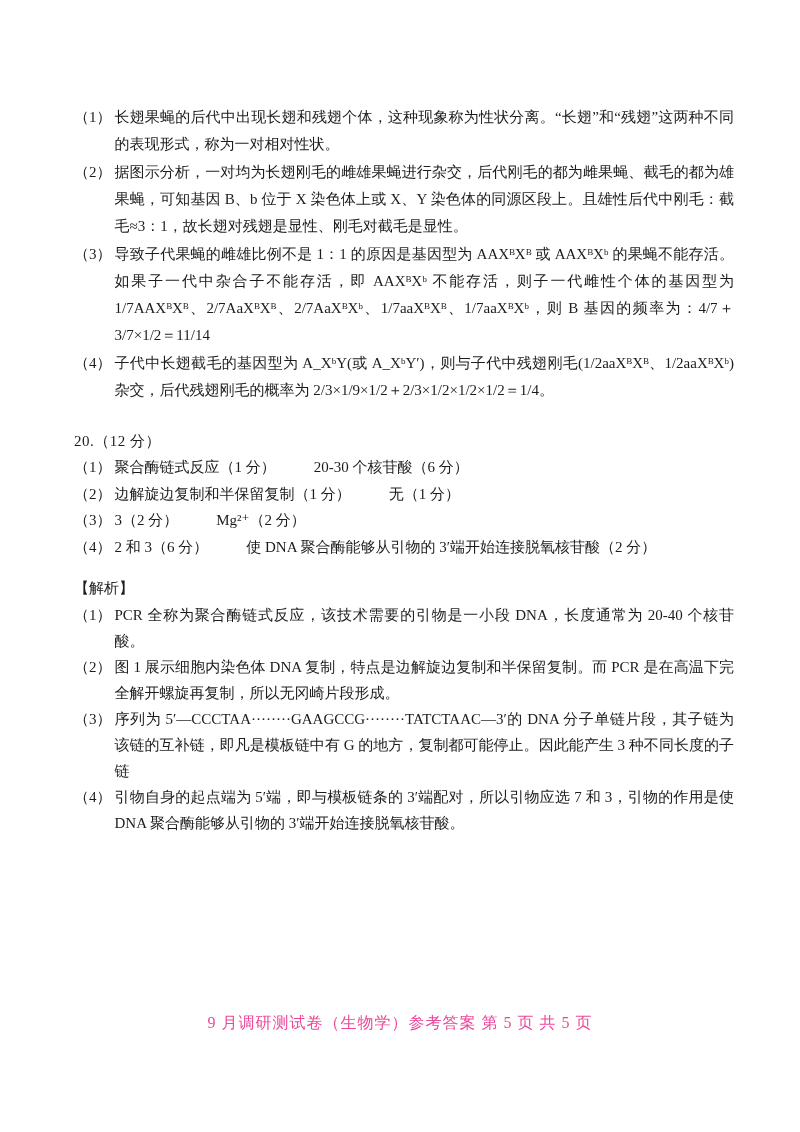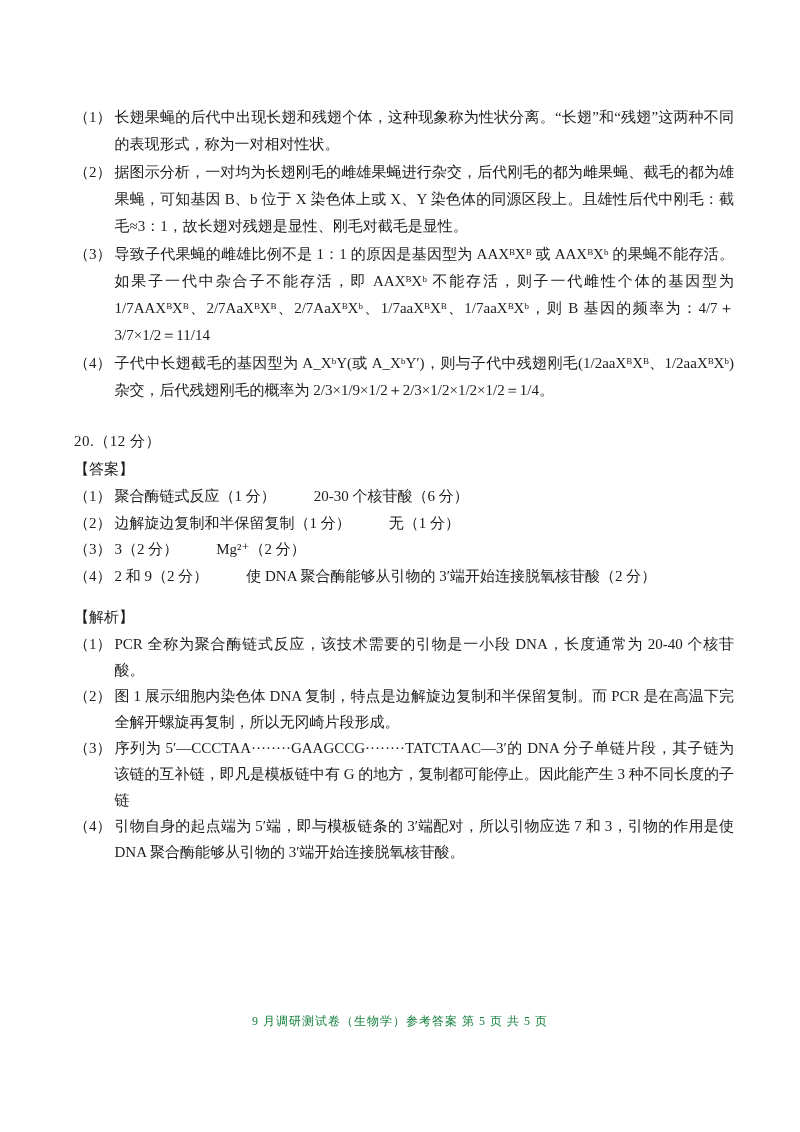--- a/index.html
+++ b/index.html
@@ -33,22 +33,22 @@
   .answers .part-1 { margin-right: 38px; }
 
   .analysis-label { margin-top: 15px; }
   .analysis .item { line-height: 26px; }
 
   .footer {
     position: absolute;
     left: 0; right: 0;
     top: 1013px;
     text-align: center;
-    font-size: 12px;
-    color: #15803d;
+    font-size: 16px;
+    color: #ec4899;
     letter-spacing: 1px;
   }
 </style>
 </head>
 <body>
 
 <div class="page">
 
   <div class="q19">
     <div class="item">
@@ -65,21 +65,20 @@
     </div>
     <div class="item">
       <span class="num">（4）</span>
       <div class="txt">子代中长翅截毛的基因型为 A_XᵇY(或 A_XᵇY′)，则与子代中残翅刚毛(1/2aaXᴮXᴮ、1/2aaXᴮXᵇ)杂交，后代残翅刚毛的概率为 2/3×1/9×1/2＋2/3×1/2×1/2×1/2＝1/4。</div>
     </div>
   </div>
 
   <div class="q20">
     <div class="q20-header">20.（12 分）</div>
 
-    <div class="section-label">【答案】</div>
 
     <div class="answers">
       <div class="item">
         <span class="num">（1）</span>
         <div class="txt">
           <span class="part-1">聚合酶链式反应（1 分）</span><span class="part-2">20-30 个核苷酸（6 分）</span>
         </div>
       </div>
       <div class="item">
         <span class="num">（2）</span>
@@ -89,21 +88,21 @@
       </div>
       <div class="item">
         <span class="num">（3）</span>
         <div class="txt">
           <span class="part-1">3（2 分）</span><span class="part-2">Mg²⁺（2 分）</span>
         </div>
       </div>
       <div class="item">
         <span class="num">（4）</span>
         <div class="txt">
-          <span class="part-1">2 和 9（2 分）</span><span class="part-2">使 DNA 聚合酶能够从引物的 3′端开始连接脱氧核苷酸（2 分）</span>
+          <span class="part-1">2 和 3（6 分）</span><span class="part-2">使 DNA 聚合酶能够从引物的 3′端开始连接脱氧核苷酸（2 分）</span>
         </div>
       </div>
     </div>
 
     <div class="section-label analysis-label">【解析】</div>
 
     <div class="analysis">
       <div class="item">
         <span class="num">（1）</span>
         <div class="txt">PCR 全称为聚合酶链式反应，该技术需要的引物是一小段 DNA，长度通常为 20-40 个核苷酸。</div>

